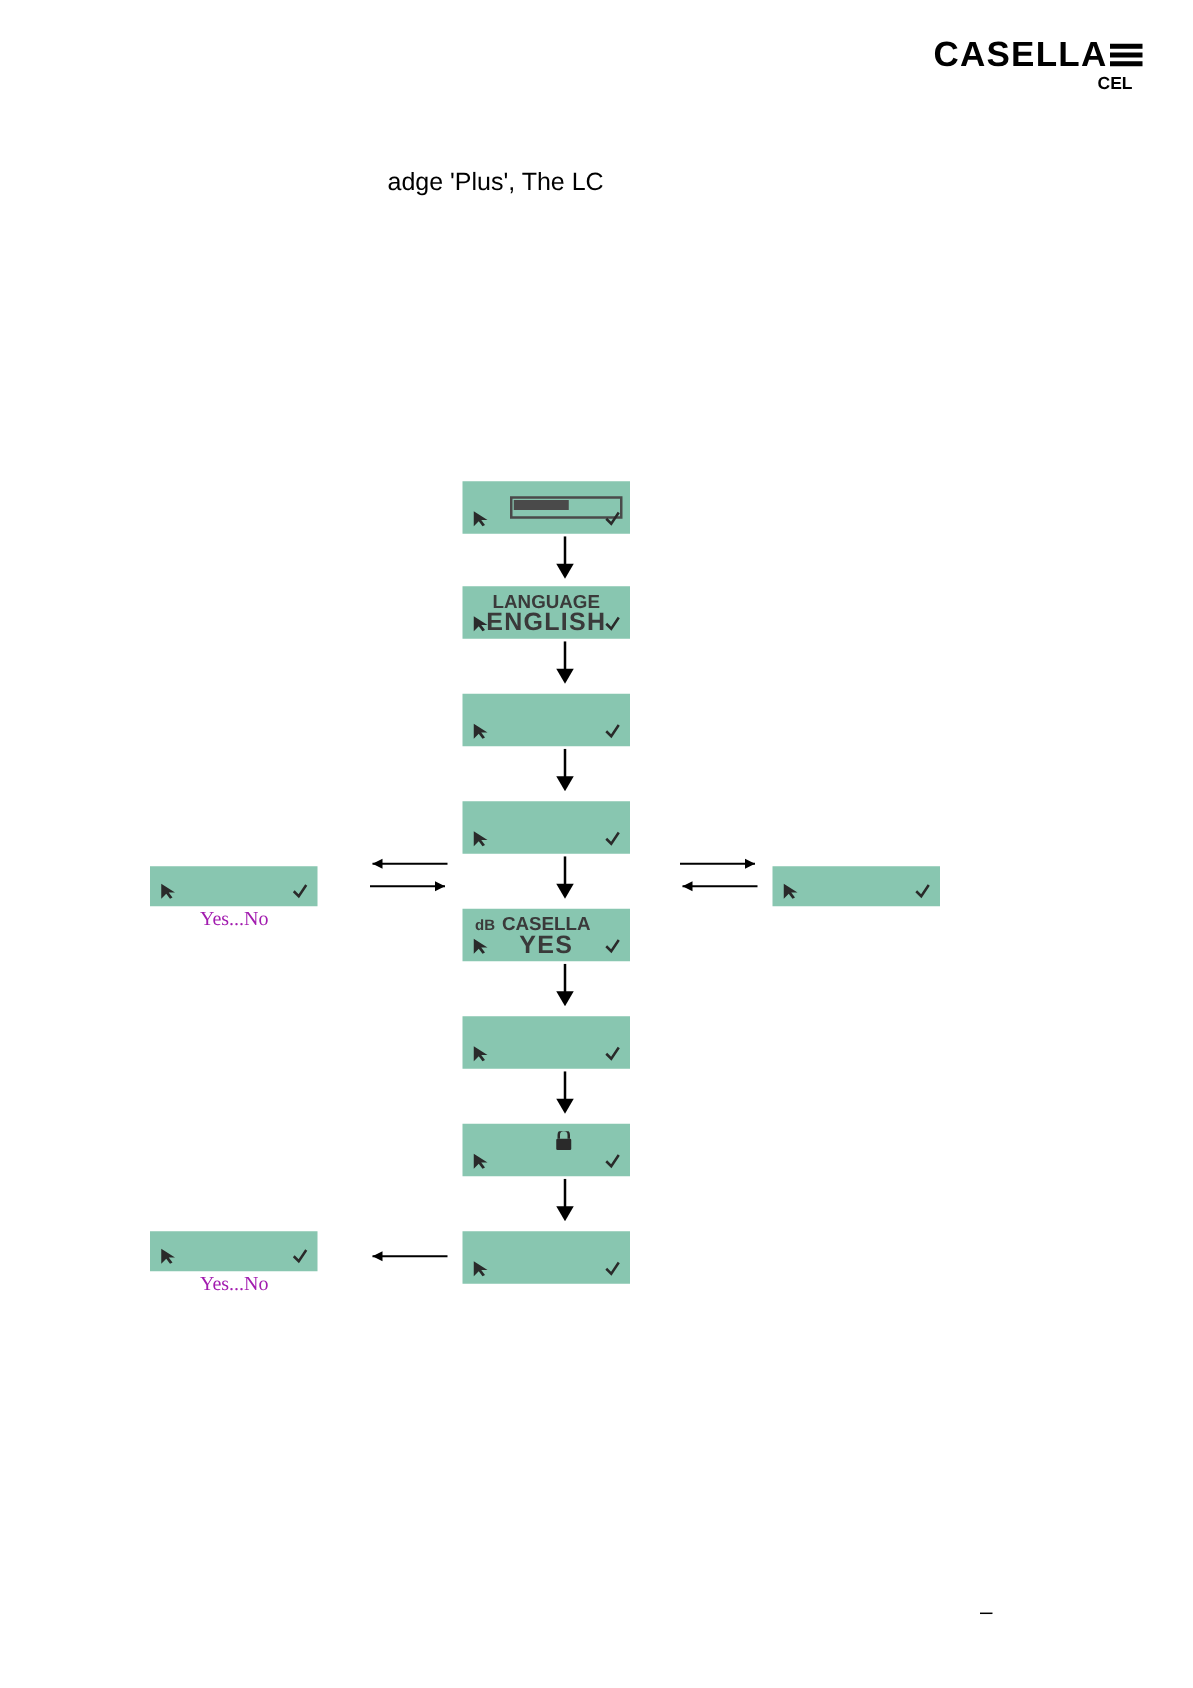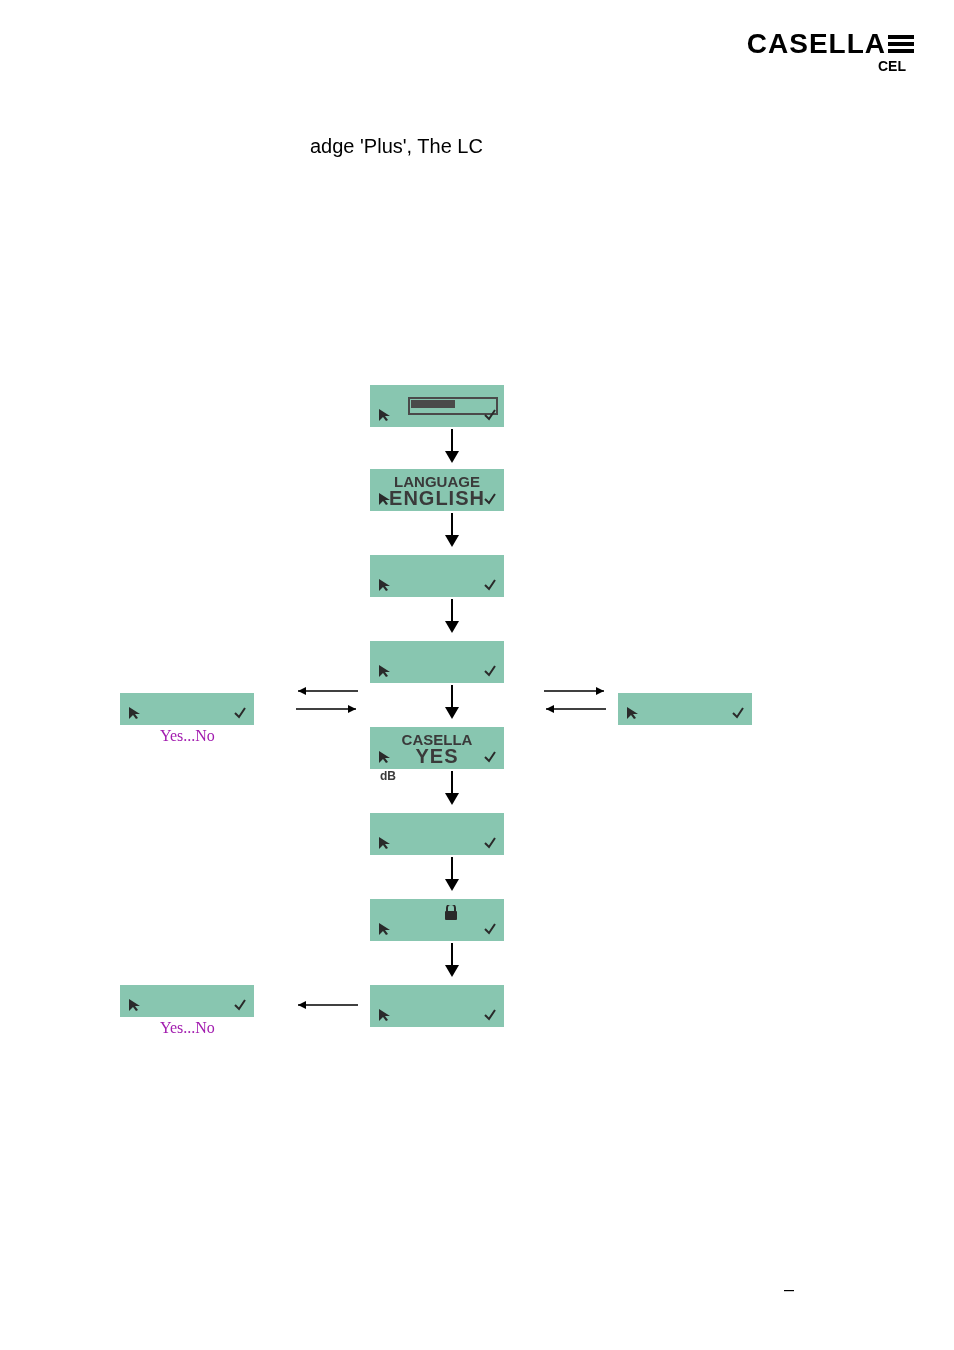--- a/index.html
+++ b/index.html
@@ -217,21 +217,21 @@
         <path d="M3 8 L7 12 L13 3" stroke="#2a2a2a" stroke-width="2" fill="none"></path>
       </svg>
   </div>
 
   <svg class="arrow-down" style="top:300px;left:323px;">
     <line x1="9" y1="0" x2="9" y2="24" stroke="#000" stroke-width="2"></line>
     <polygon points="2,22 16,22 9,34" fill="#000"></polygon>
   </svg>
 
   <div class="box" style="top:342px;left:250px;">
-    <div style="position:absolute;left:10px;top:6px;font-size:12px;font-weight:700;color:#3a3a3a;margin-top:36px;">dB</div>
+    <div style="position:absolute;left:10px;top:6px;font-size:12px;font-weight:700;color:#3a3a3a;">dB</div>
     <div class="box-text">
       <span>CASELLA</span>
       <span class="sub">YES</span>
     </div>
     <svg class="cursor" width="16" height="16">
         <path d="M3 2 L3 14 L7 10 L10 14 L12 13 L9 9 L14 9 Z" fill="#2a2a2a"></path>
       </svg>
     <svg class="check" width="16" height="16">
         <path d="M3 8 L7 12 L13 3" stroke="#2a2a2a" stroke-width="2" fill="none"></path>
       </svg>

